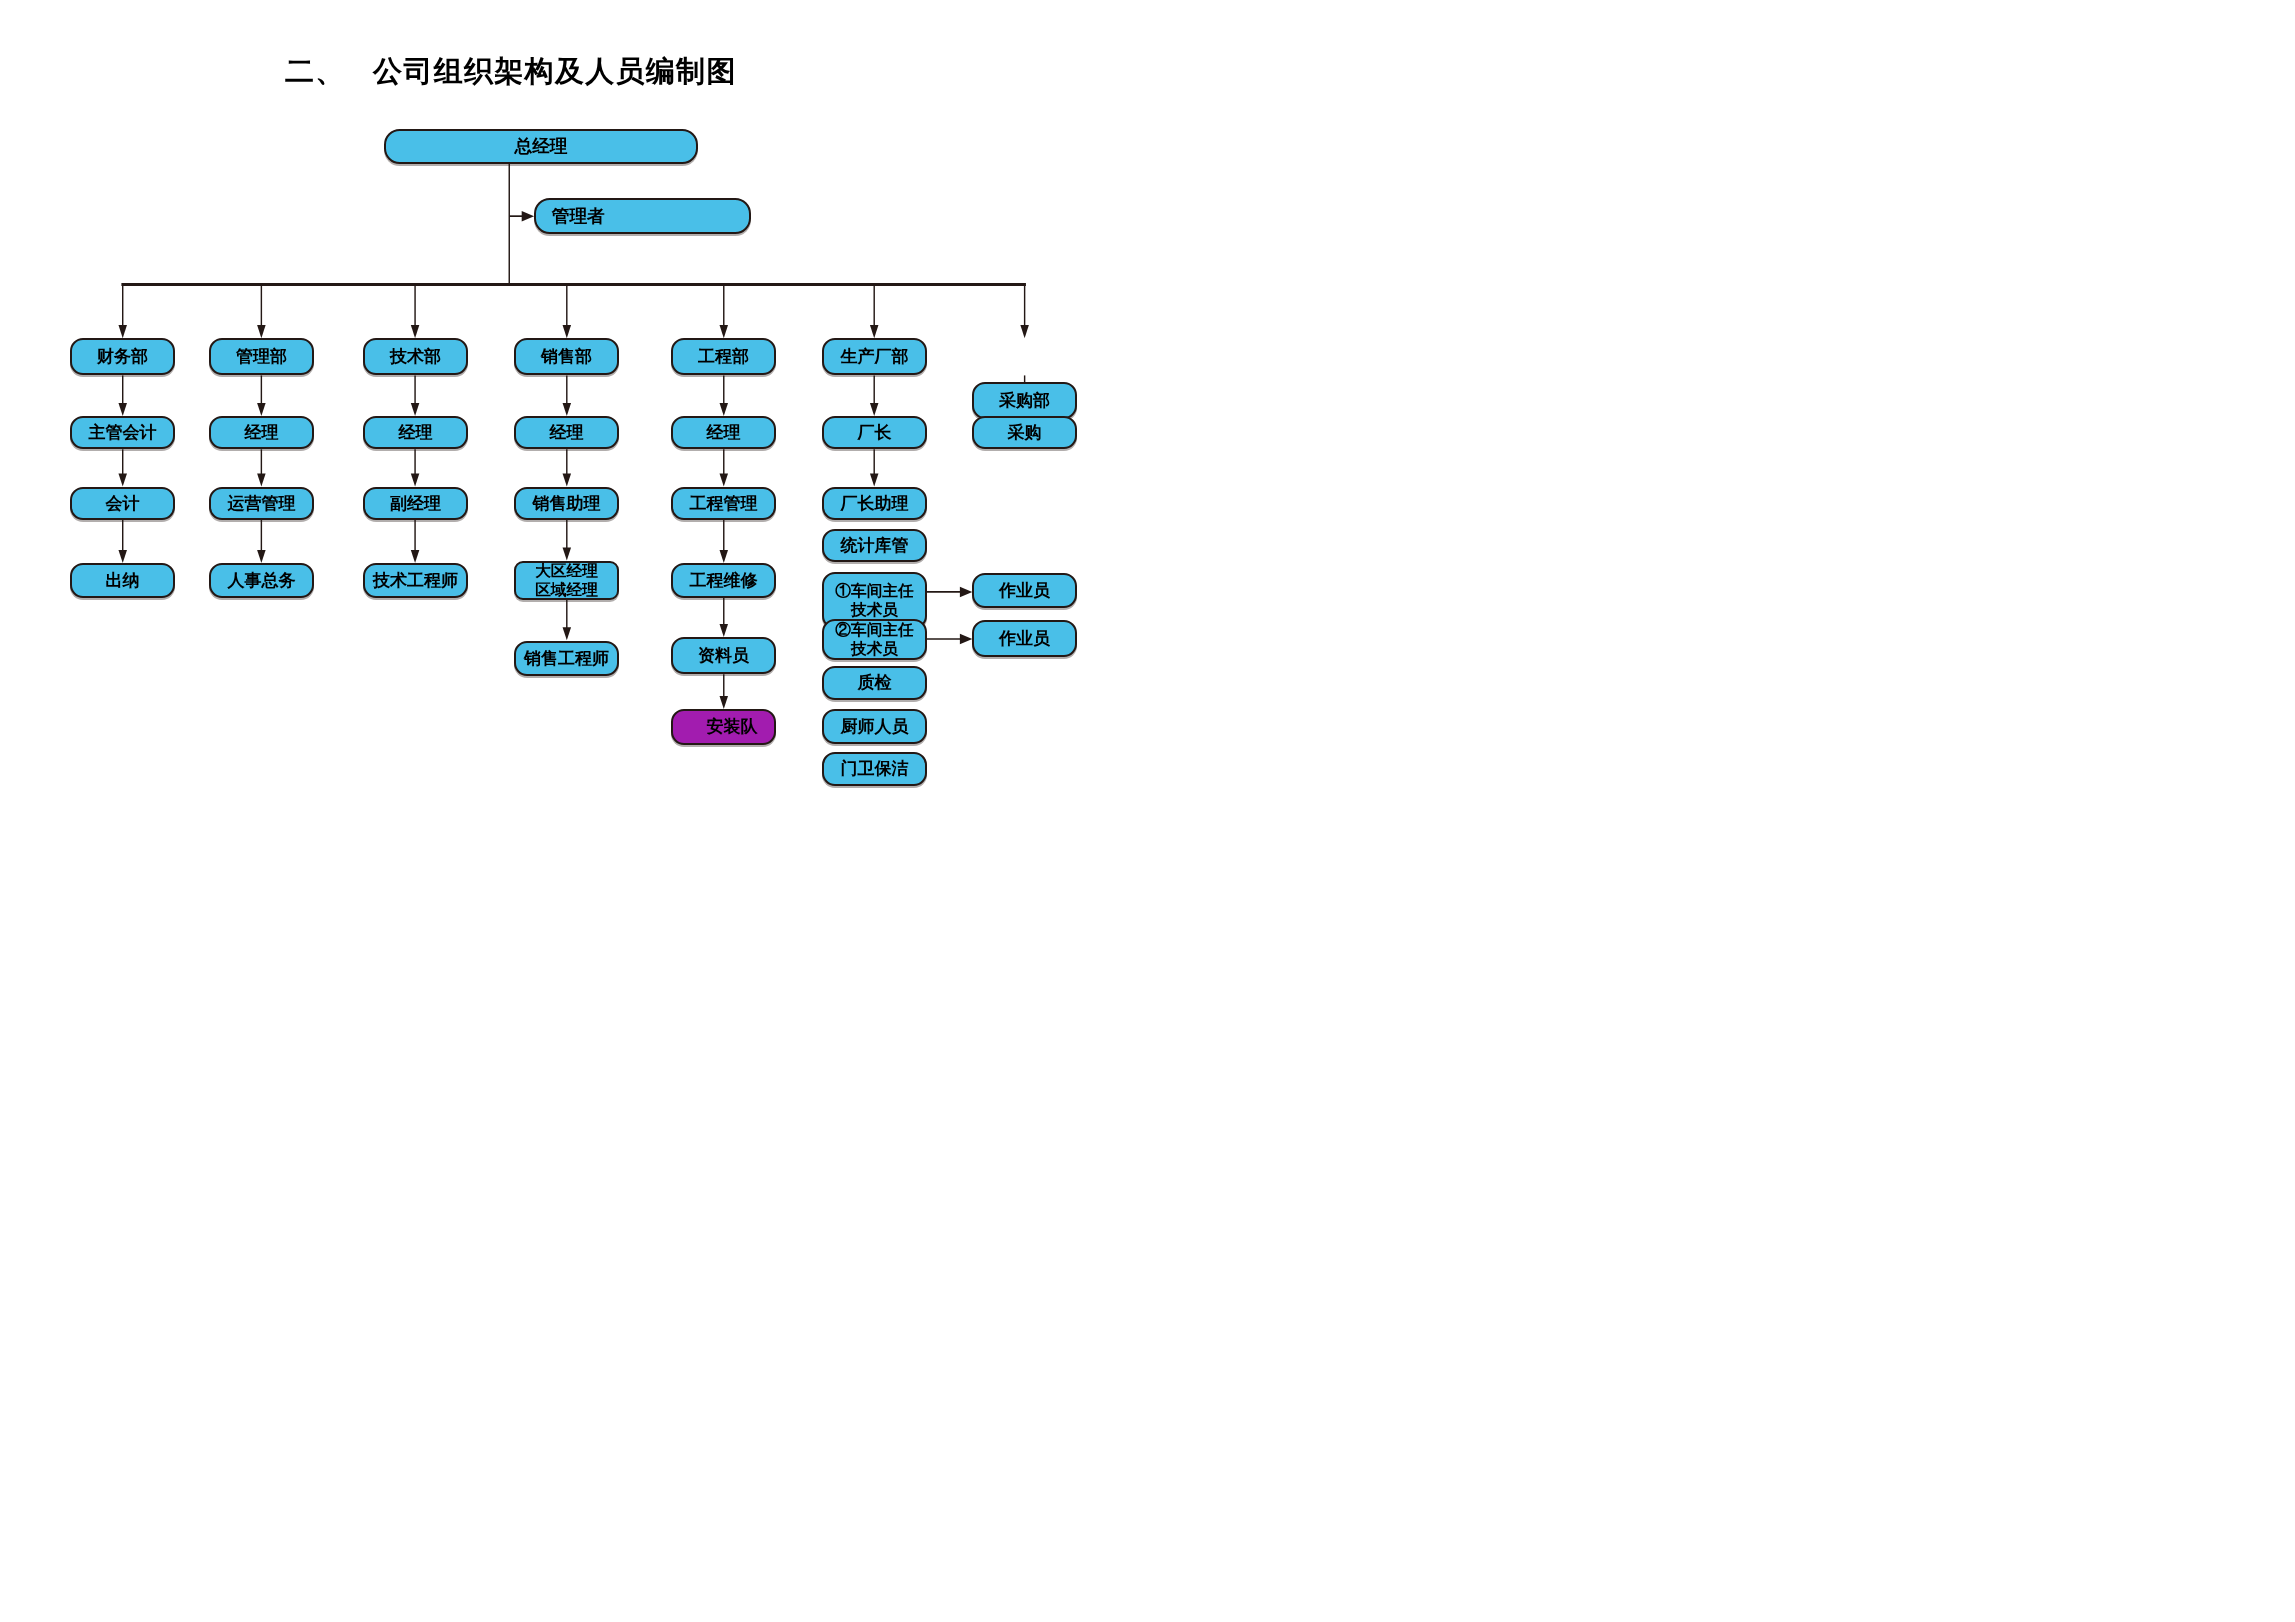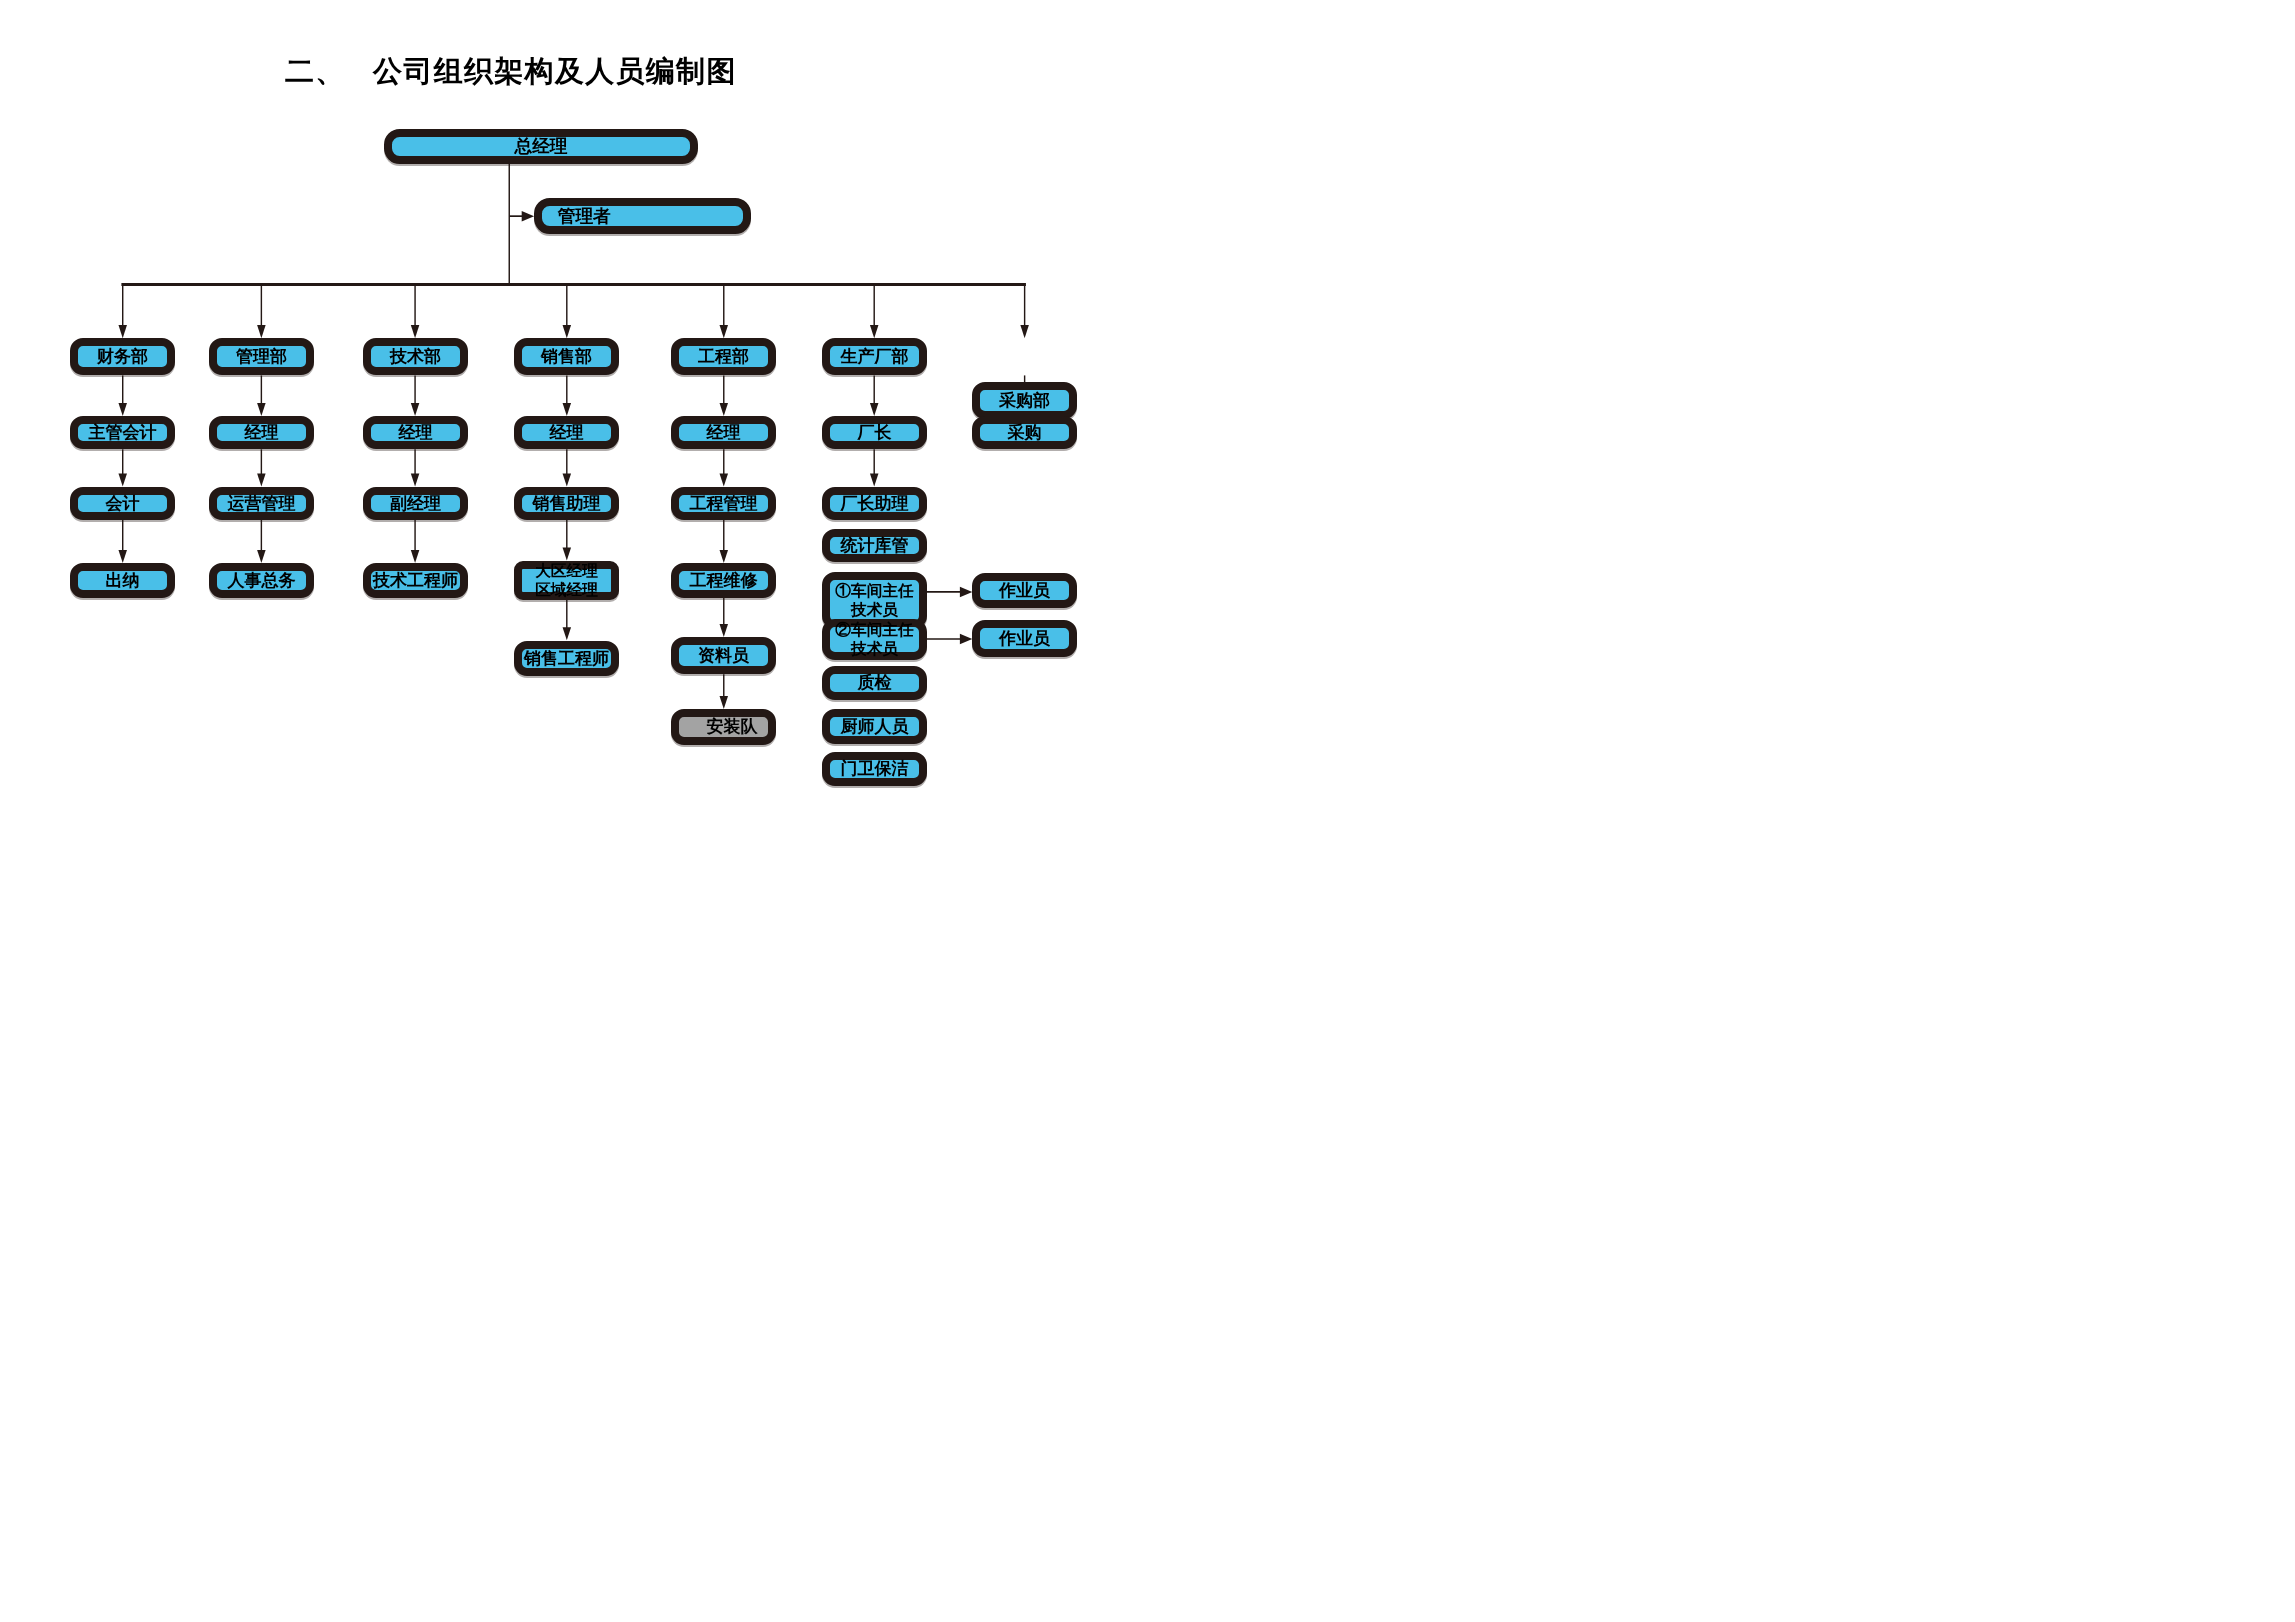--- a/index.html
+++ b/index.html
@@ -2,21 +2,21 @@
 <html style="font-size:10.5px"><head>
 <meta charset="utf-8">
 <style>
   html,body{margin:0;padding:0;background:#fff;}
   body{font-family:"Liberation Sans",sans-serif;}
   .stage{position:relative;width:1148px;height:811px;background:#fff;overflow:hidden;}
   .title{position:absolute;left:285px;top:52px;margin:0;display:flex;align-items:baseline;
          font-size:29px;font-weight:bold;color:#000;letter-spacing:1.3px;white-space:nowrap;}
   .title .num{margin-right:27.5px;}
   #wires{position:absolute;left:0;top:0;}
-  .node{position:absolute;box-sizing:border-box;border:8px solid #7f1d1d;border-radius:13px;
+  .node{position:absolute;box-sizing:border-box;border:2px solid #7f1d1d;border-radius:13px;
         display:flex;flex-direction:column;align-items:center;justify-content:center;
         font-size:17px;font-weight:bold;color:#000;line-height:1.15;
         box-shadow:0 2px 0 rgba(35,24,21,.35);}
   .node.wide{border-radius:15.7px;font-size:17.7px;}
   .node.left{align-items:flex-start;padding-left:15.7px;}
   .node.two{font-size:15.7px;}
   .node .ln{display:block;text-align:center;}
 </style>
 </head>
 <body>
@@ -159,21 +159,21 @@
       </div>
       <div class="node" style="left: 671px; top: 487px; width: 105px; height: 33px; background: rgb(73, 191, 232); border-color: rgb(35, 24, 21); color: rgb(0, 0, 0);">
         <span class="ln">工程管理</span>
       </div>
       <div class="node" style="left: 671px; top: 563px; width: 105px; height: 35px; background: rgb(73, 191, 232); border-color: rgb(35, 24, 21); color: rgb(0, 0, 0);">
         <span class="ln">工程维修</span>
       </div>
       <div class="node" style="left: 671px; top: 637px; width: 105px; height: 37px; background: rgb(73, 191, 232); border-color: rgb(35, 24, 21); color: rgb(0, 0, 0);">
         <span class="ln">资料员</span>
       </div>
-      <div class="node" style="left: 671px; top: 709px; width: 105px; height: 36px; background: #a3a3a3; border-color: rgb(35, 24, 21); color: rgb(0, 0, 0); padding-left: 17px;">
+      <div class="node" style="left: 671px; top: 709px; width: 105px; height: 36px; background: #a21caf; border-color: rgb(35, 24, 21); color: rgb(0, 0, 0); padding-left: 17px;">
         <span class="ln">安装队</span>
       </div>
       <div class="node" style="left: 822px; top: 338px; width: 105px; height: 37px; background: rgb(73, 191, 232); border-color: rgb(35, 24, 21); color: rgb(0, 0, 0);">
         <span class="ln">生产厂部</span>
       </div>
       <div class="node" style="left: 822px; top: 416px; width: 105px; height: 33px; background: rgb(73, 191, 232); border-color: rgb(35, 24, 21); color: rgb(0, 0, 0);">
         <span class="ln">厂长</span>
       </div>
       <div class="node" style="left: 822px; top: 487px; width: 105px; height: 33px; background: rgb(73, 191, 232); border-color: rgb(35, 24, 21); color: rgb(0, 0, 0);">
         <span class="ln">厂长助理</span>

